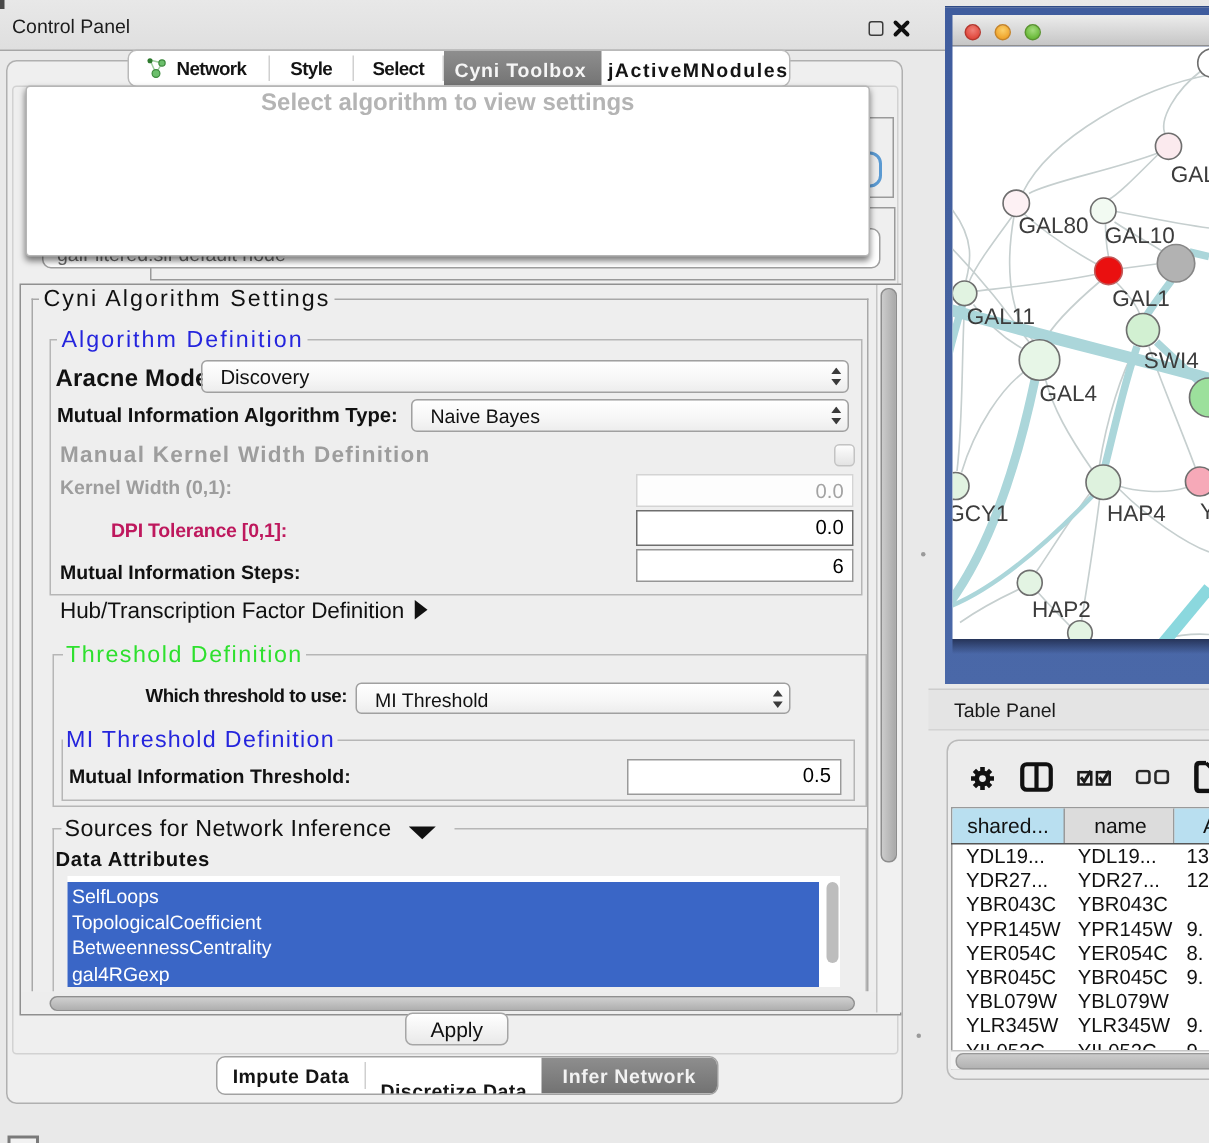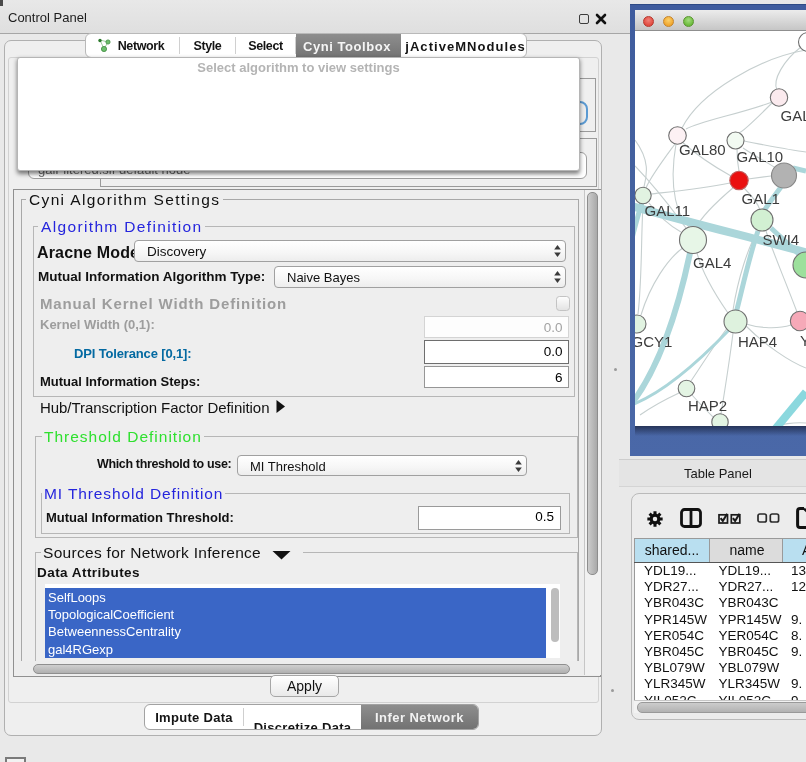--- a/index.html
+++ b/index.html
@@ -65,21 +65,21 @@
     <path d="M3.5 0 L6.8 4.4 L0.2 4.4 Z" fill="#3a3a3a"></path>
     <path d="M3.5 12 L6.8 7.6 L0.2 7.6 Z" fill="#3a3a3a"></path>
   </svg>
 
 <div class="abs b" style="left:40px;top:294.5px;font-size:15px;letter-spacing:0.85px;color:#9d9d9d;">Manual Kernel Width Definition</div>
 <div class="abs" style="left:556px;top:296px;width:14px;height:15px;background:linear-gradient(#fdfdfd,#e3e3e3);border:1px solid #c3c3c3;border-radius:3.5px;box-sizing:border-box;"></div>
 
 <div class="abs" style="left:40px;top:317px;font-size:13px;color:#9d9d9d;font-weight:bold;">Kernel Width (0,1):</div>
 <div class="abs" style="left:423.5px;top:316px;width:145px;height:22px;background:#fdfdfd;border:1px solid #d4d4d4;box-sizing:border-box;text-align:right;font-size:13.5px;color:#a3a3a3;line-height:21px;padding-right:5px;">0.0</div>
 
-<div class="abs b" style="left:40px;top:346px;font-size:13px;letter-spacing:-0.15px;color:#0369a1;padding-left:34px;">DPI Tolerance [0,1]:</div>
+<div class="abs b" style="left:40px;top:346px;font-size:13px;letter-spacing:-0.15px;color:#be185d;padding-left:34px;">DPI Tolerance [0,1]:</div>
 <div class="abs" style="left:423.5px;top:340px;width:145px;height:23.5px;background:#ffffff;border:1.5px solid #6e6e6e;box-sizing:border-box;text-align:right;font-size:13.5px;color:#000;line-height:21px;padding-right:5px;">0.0</div>
 
 <div class="abs b" style="left:40px;top:374px;font-size:13px;color:#111;">Mutual Information Steps:</div>
 <div class="abs" style="left:423.5px;top:365.5px;width:145px;height:22px;background:#ffffff;border:1px solid #969696;box-sizing:border-box;text-align:right;font-size:13.5px;color:#000;line-height:21px;padding-right:5px;">6</div>
 
 <div class="abs" style="left:40px;top:398.5px;font-size:15px;letter-spacing:-0.05px;color:#111;">Hub/Transcription Factor Definition</div>
 <svg class="abs" style="left:275px;top:399px;" width="11" height="15" viewBox="0 0 11 15">
     <path d="M1.5 1 L10 7.5 L1.5 14 Z" fill="#111"></path>
   </svg>
 
@@ -203,21 +203,21 @@
     <text x="631.5" y="347">GCY1</text>
     <text x="738" y="347">HAP4</text>
     <text x="800" y="346">Y</text>
     <text x="688" y="411">HAP2</text>
   </g>
 </svg>
 </div>
 <div class="abs" style="left:635px;top:426px;width:171px;height:10px;background:linear-gradient(#263459,rgba(68,97,159,0));"></div>
 
 <div class="abs" style="left:619px;top:459px;width:187px;height:26px;background:#e4e4e4;border-top:1px solid #cdcdcd;border-bottom:1px solid #d4d4d4;"></div>
-<div class="abs" style="left:636px;top:466px;font-size:13px;color:#1a1a1a;margin-left:48px;">Table Panel</div>
+<div class="abs" style="left:636px;top:466px;font-size:13px;color:#1a1a1a;">Table Panel</div>
 <div class="abs" style="left:631px;top:493px;width:181px;height:225px;background:#ececec;border:1.5px solid #bababa;border-radius:8px;"></div>
 
 <svg class="abs" style="left:645.5px;top:509.5px;" width="18" height="18" viewBox="0 0 20 20">
   <g fill="#111">
       <circle cx="10" cy="10" r="6"></circle>
     </g>
   <g stroke="#111" stroke-width="3.4">
     <path d="M10 1.5 V6 M10 14 V18.5 M1.5 10 H6 M14 10 H18.5"></path>
     <path d="M4 4 L7.2 7.2 M12.8 12.8 L16 16 M16 4 L12.8 7.2 M7.2 12.8 L4 16"></path>
   </g>
@@ -286,14 +286,14 @@
 <div class="abs" style="left:614px;top:368px;width:3px;height:3px;background:#9a9a9a;border-radius:50%;"></div>
 <div class="abs" style="left:611px;top:689px;width:3px;height:3px;background:#9a9a9a;border-radius:50%;"></div>
 
 <div class="abs" style="left:100px;top:78px;width:494px;height:52px;border:1px solid #9a9a9a;"></div>
 <div class="abs" style="left:300px;top:100.5px;width:288px;height:24px;border:2.5px solid #5b9ad2;border-radius:8px;background:#ededed;box-sizing:border-box;"></div>
 <div class="abs" style="left:100px;top:138px;width:494.5px;height:47px;border:1px solid #9a9a9a;"></div>
 <div class="abs" style="left:28px;top:152px;width:559px;height:27px;background:#ffffff;border:1px solid #9e9e9e;border-radius:6px;box-sizing:border-box;"></div>
 <div class="abs" style="left:38px;top:162px;font-size:13px;color:#6a6a6a;">galFiltered.sif default node</div>
 
 <div class="abs" style="left:17px;top:57px;width:563px;height:114px;background:#ffffff;border:1px solid #b5b5b5;border-radius:3px;box-shadow:0 2.5px 4px rgba(0,0,0,0.5);box-sizing:border-box;">
-  <div class="abs b" style="left:0;top:2px;width:100%;text-align:center;font-size:13px;color:#b4b4b4;">Select algorithm to view settings</div>
+  <div class="abs b" style="left:0;top:2px;width:100%;text-align:center;font-size:16px;color:#b4b4b4;">Select algorithm to view settings</div>
 </div>
 
 </body></html>

